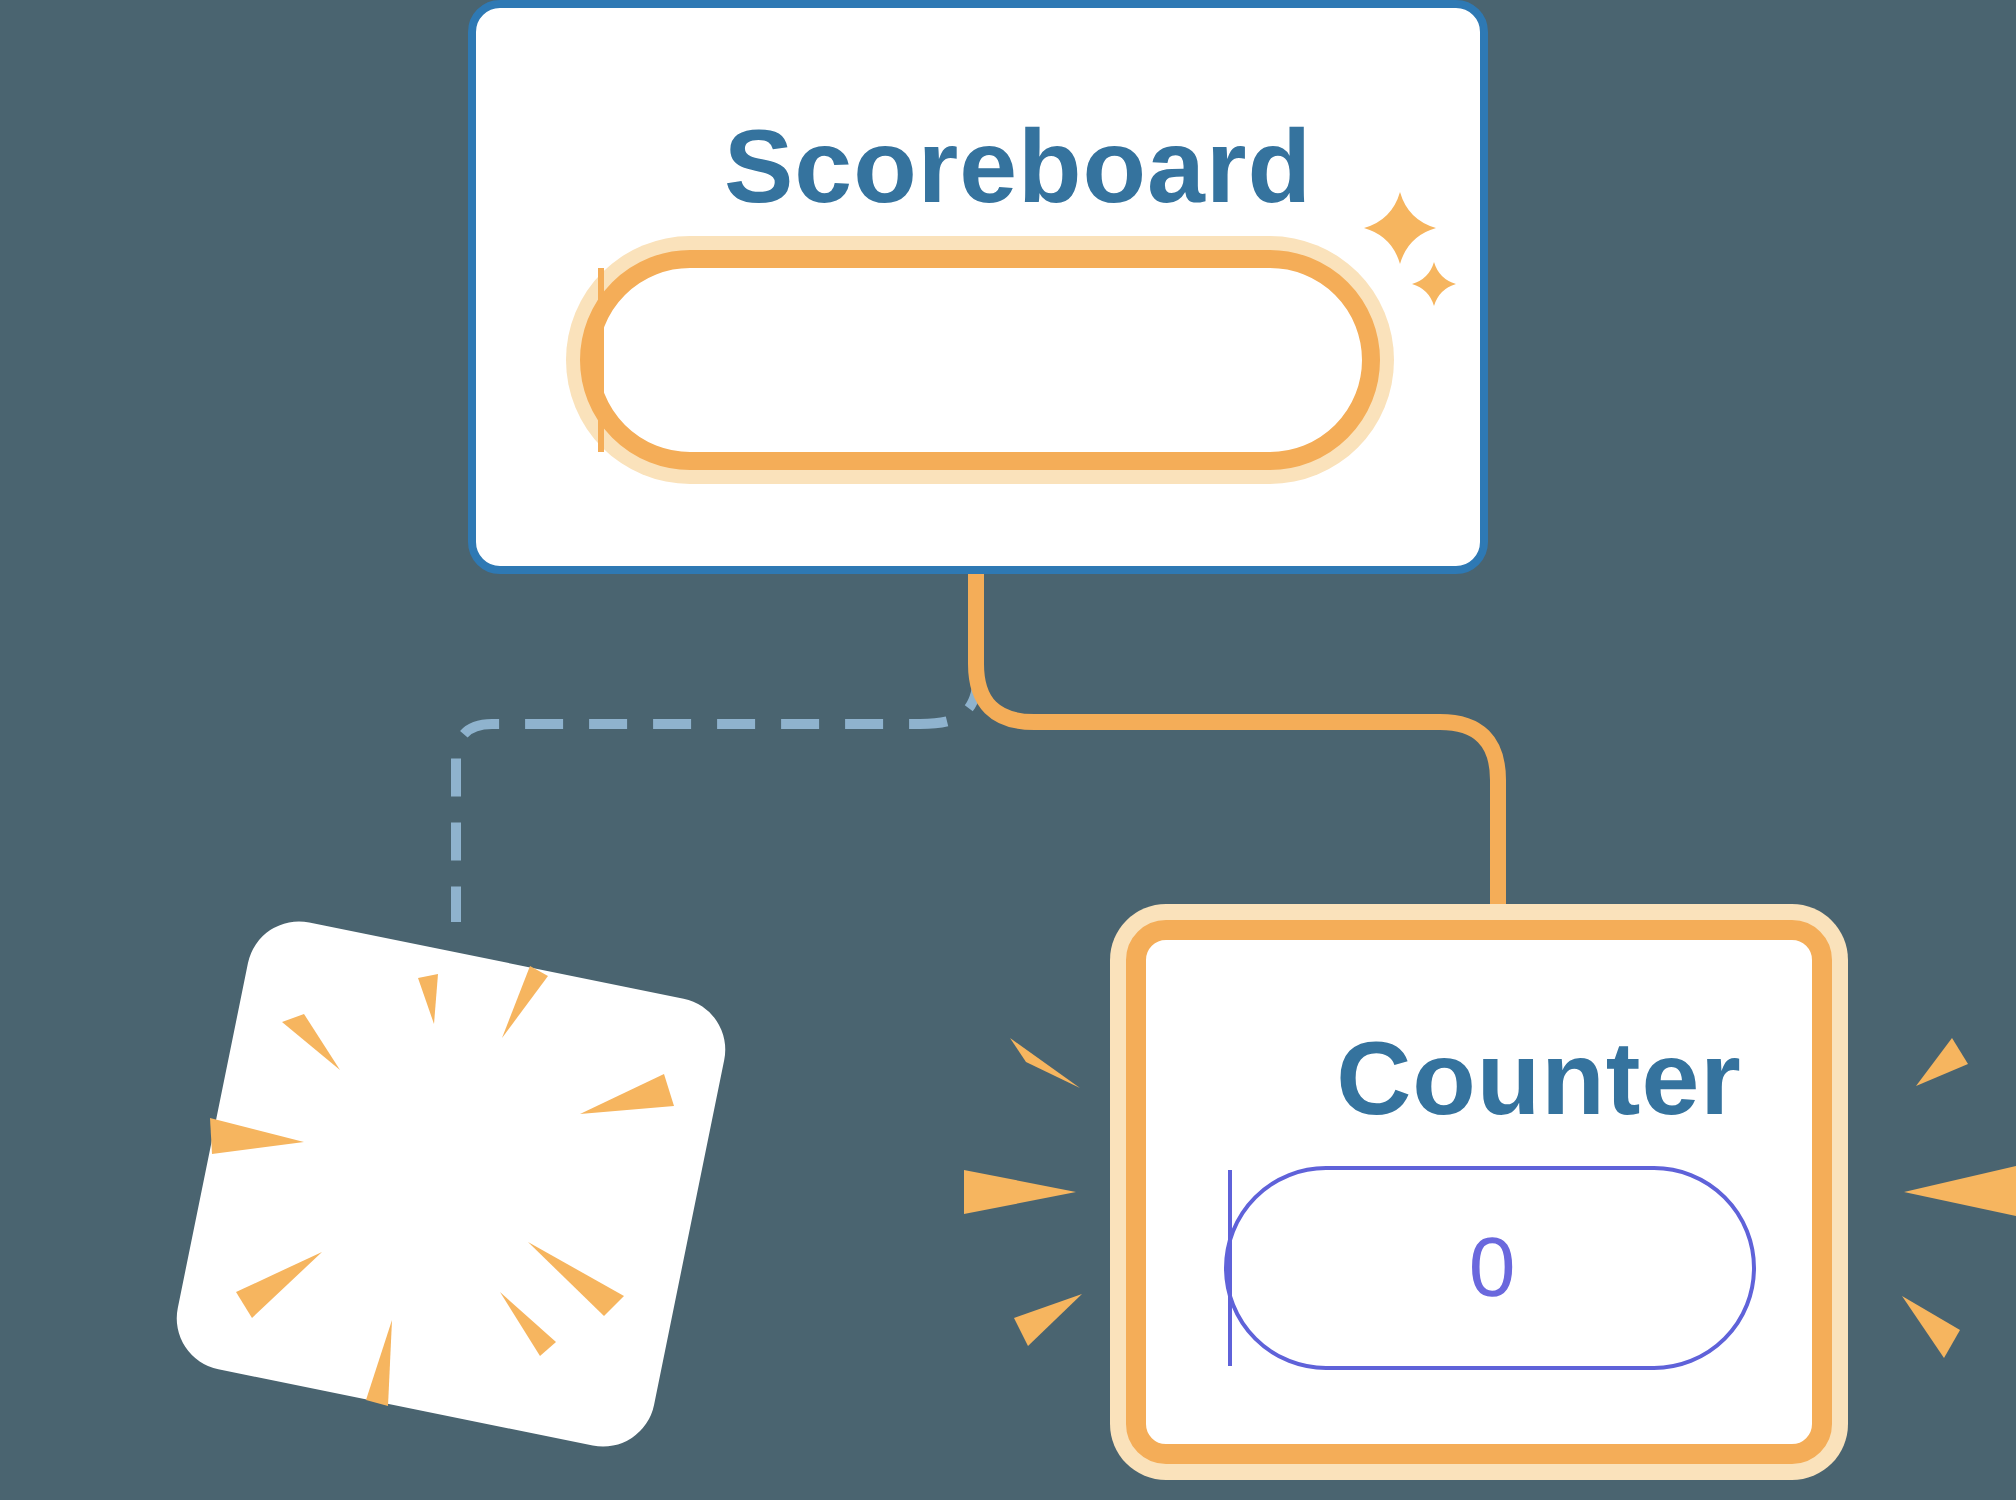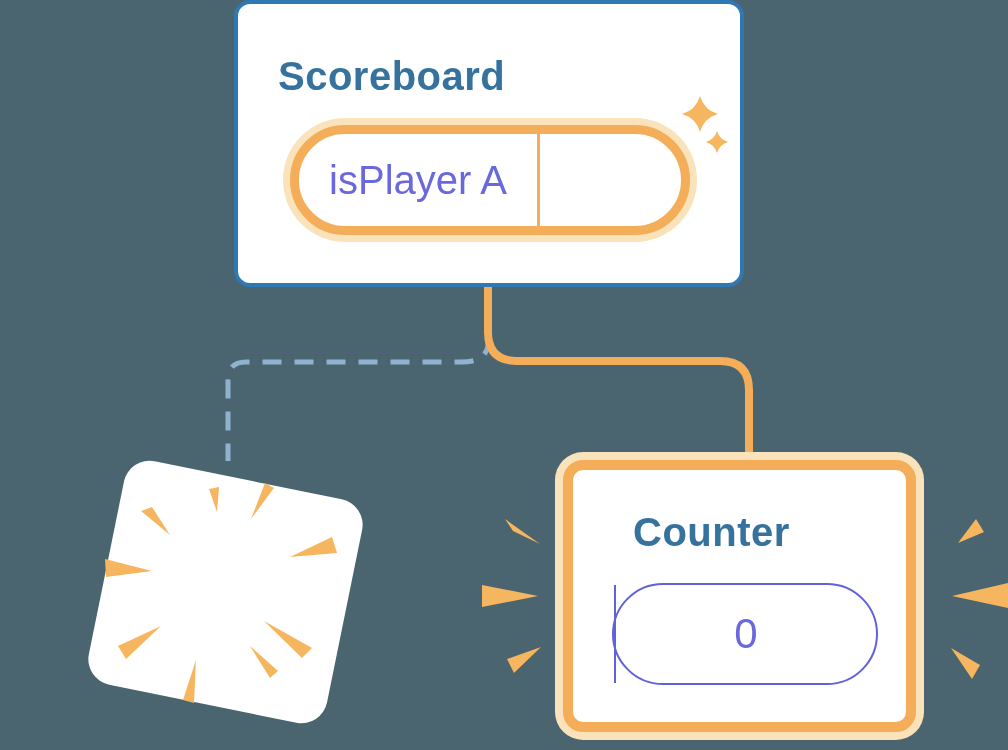--- a/index.html
+++ b/index.html
@@ -8,21 +8,21 @@
     position:relative; width:1008px; height:750px; overflow:hidden;
     background:var(--bg,#4A6470);
   }
   
   .scoreboard-card{
     position:absolute; left:234px; top:0; width:510px; height:287px;
     box-sizing:border-box; background:var(--card-white,#fff);
     border:4px solid var(--border-blue,#2E79B4); border-radius:16px;
   }
   .card-title{
-    font-size:40px; font-weight:600;
+    text-align:center; font-size:52px; font-weight:600;
     color:var(--title-blue,#35739E); letter-spacing:0.5px;margin-left:40px;
   }
   .scoreboard-card .card-title{ margin-top:50px; }
   
   .state-pill{
     position:absolute; box-sizing:border-box; background:#fff;
     display:flex; align-items:stretch;
   }
   .pill-orange{
     left:290px; top:125px; width:400px; height:110px;
@@ -96,21 +96,20 @@
       <polygon points="250,646 270,678 278,671"></polygon>
       <polygon points="264,621 312,648 302,658"></polygon>
     </g>
   </svg>
 
   <div class="scoreboard-card">
     <div class="card-title">Scoreboard</div>
   </div>
 
   <div class="state-pill pill-orange">
-    <div class="pill-cell cell-left">isPlayer A</div>
     <div class="pill-divider"></div>
   </div>
 
   <svg class="overlay-svg" width="1008" height="750" viewBox="0 0 1008 750">
     <g style="fill:var(--burst-orange,#F6B55F)">
       <path d="M700,96 Q704,110 718,114 Q704,118 700,132 Q696,118 682,114 Q696,110 700,96 Z"></path>
       <path d="M717,131 Q719.5,139.5 728,142 Q719.5,144.5 717,153 Q714.5,144.5 706,142 Q714.5,139.5 717,131 Z"></path>
     </g>
   </svg>
 

